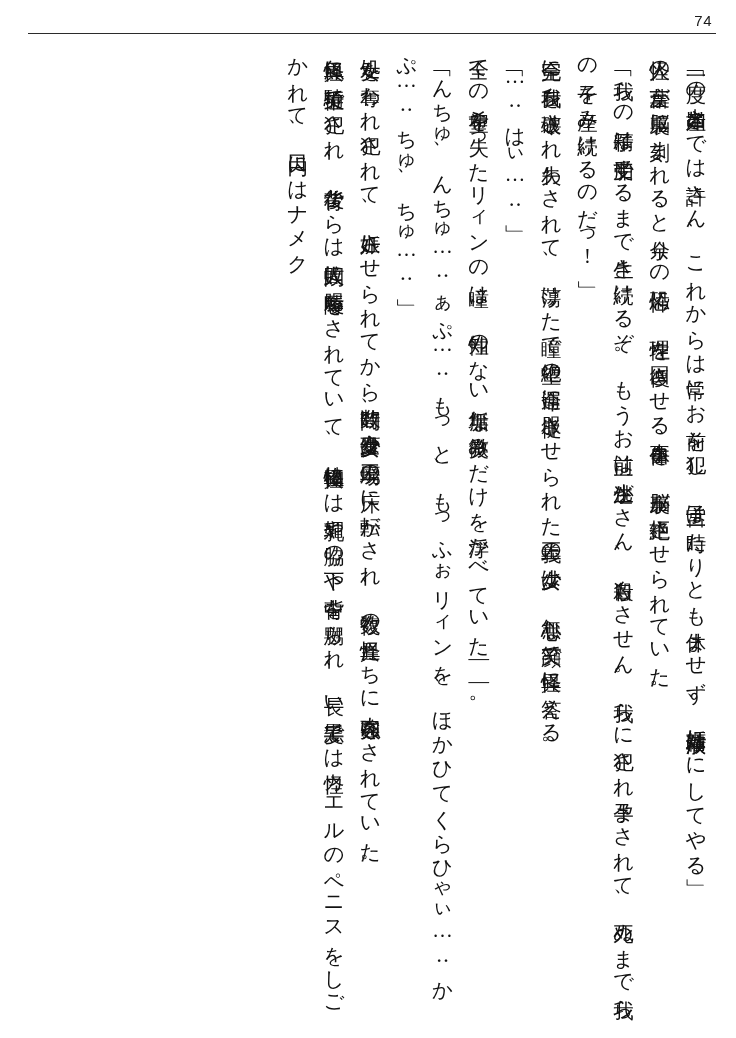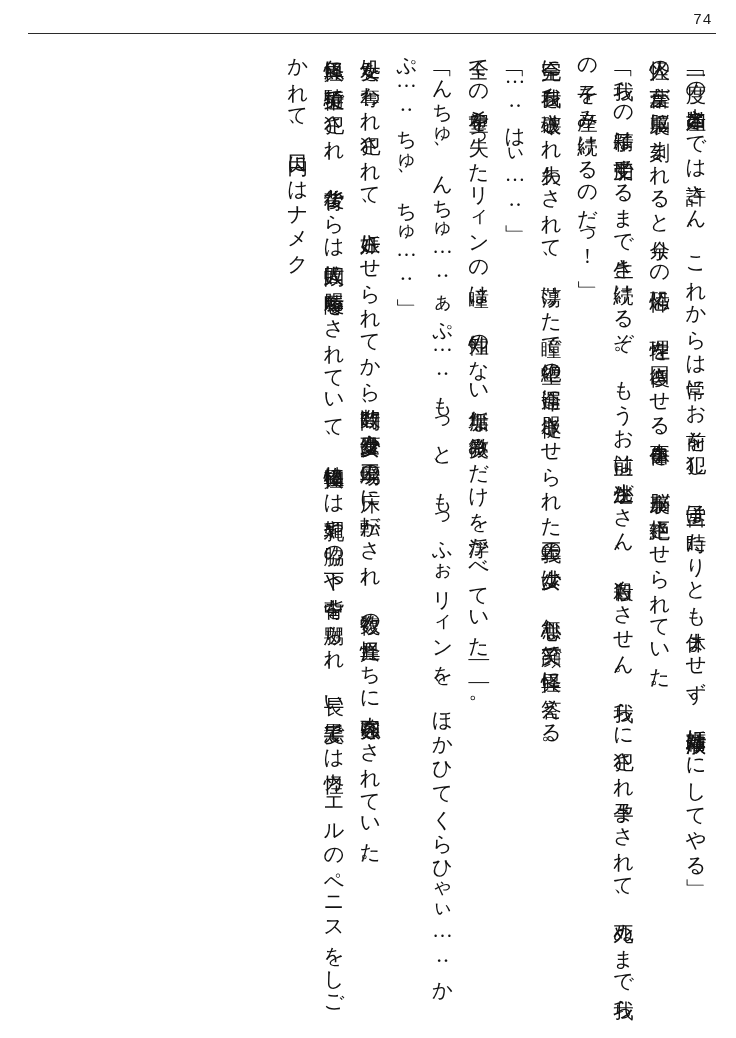--- a/index.html
+++ b/index.html
@@ -21,21 +21,21 @@
     background: #ffffff;
     box-sizing: border-box;
   }
   .page-number {
     position: absolute;
     top: 12px;
     right: 24px;
     font-size: 15px;
     letter-spacing: 0.5px;
     color: #1a1a1a;
-    font-family: Liberation Mono, monospace;
+    font-family: Liberation Sans, sans-serif;
   }
   .rule {
     position: absolute;
     top: 33px;
     left: 28px;
     right: 20px;
     height: 1px;
     background: #2b2b2b;
   }
   .text-body {

